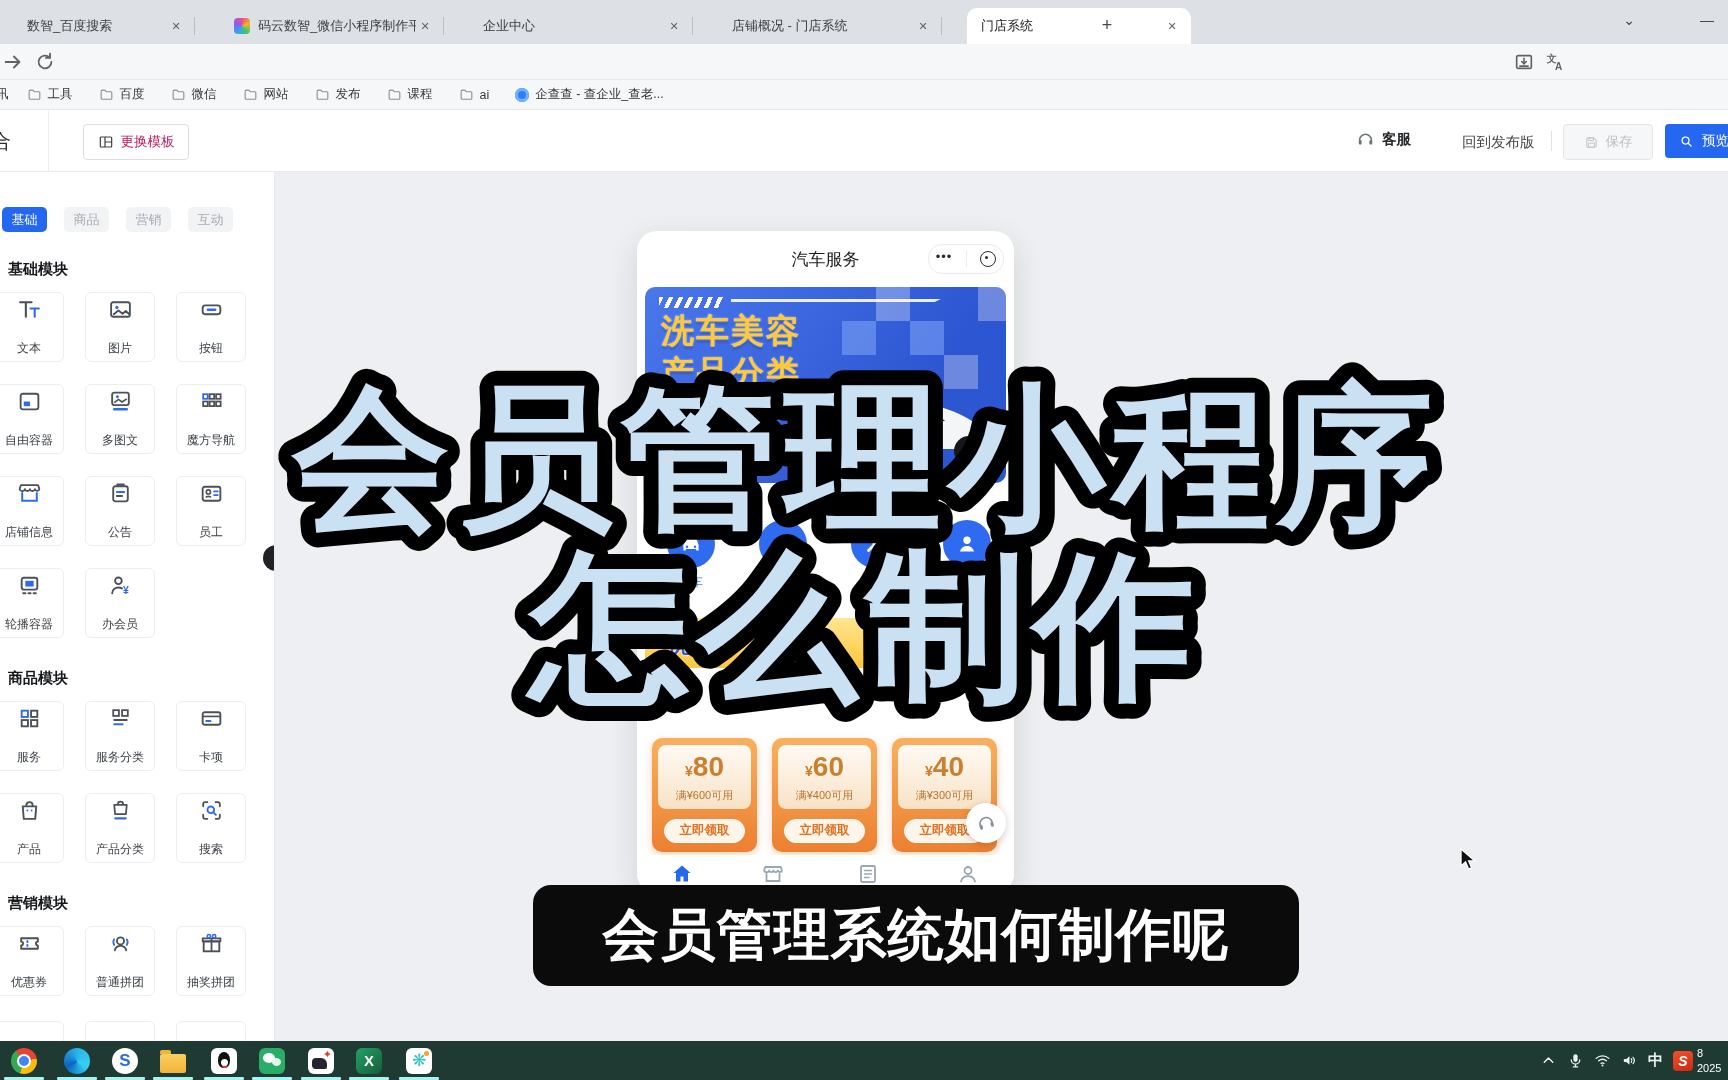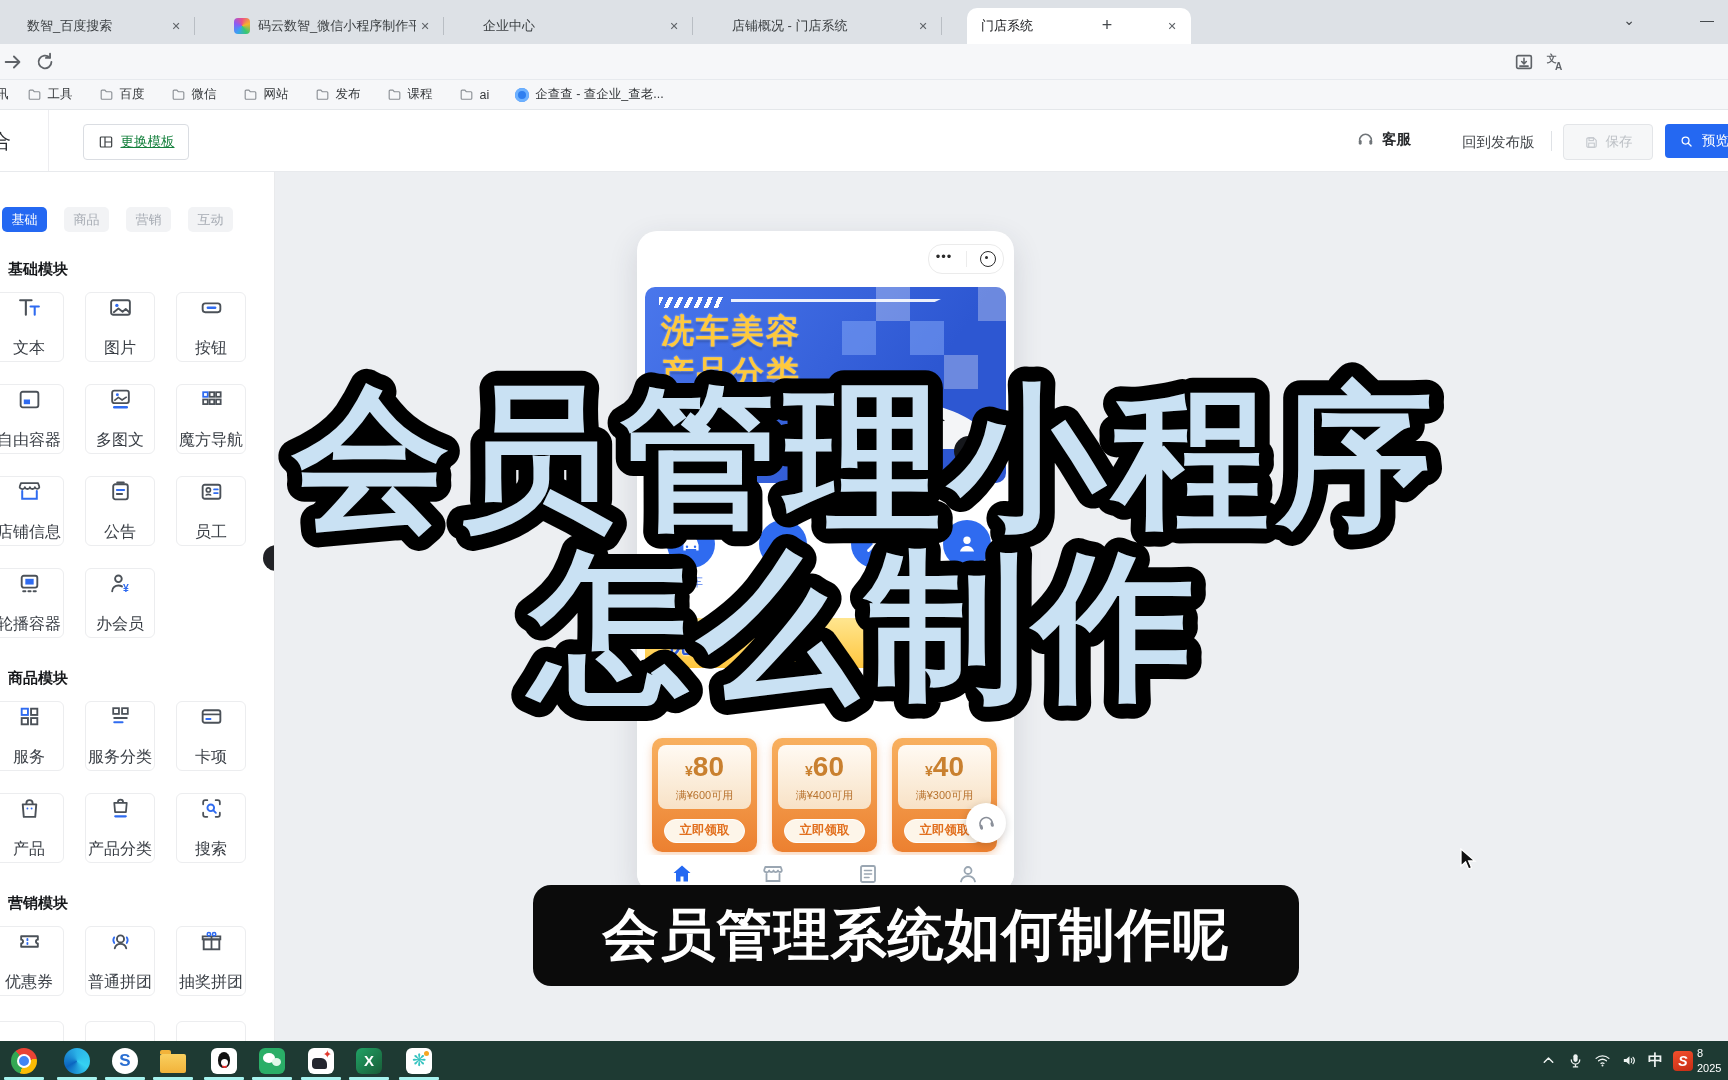--- a/index.html
+++ b/index.html
@@ -38,21 +38,21 @@
   .bm svg{width:15px;height:15px;margin-right:6px;color:#8a8f94;}
   .bm.cut{margin-left:-8px;margin-right:18px;}
   .bm-dot{width:14px;height:14px;border-radius:50%;background:#2f7ff0;margin-right:6px;
     box-shadow:inset 0 0 0 3px #6db1ff;}
 
   
   .dtoolbar{left:0;top:110px;width:1728px;height:62px;background:#fff;border-bottom:1px solid #e8eaed;box-sizing:border-box;}
   .logo-cut{position:absolute;left:-9px;top:18px;font-size:20px;color:#2a2c30;width:20px;overflow:hidden;}
   .dt-divider{position:absolute;left:48px;top:0;width:1px;height:61px;background:#ededf0;}
   .btn-template{position:absolute;left:83px;top:14px;width:104px;height:34px;border:1px solid #dadde2;border-radius:4px;
-    background:#fff;display:flex;align-items:center;justify-content:center;font-size:13.5px;color:#15803d;text-decoration:underline;}
+    background:#fff;display:flex;align-items:center;justify-content:center;font-size:13.5px;color:#be185d;}
   .btn-template svg{width:16px;height:16px;margin-right:7px;color:#3c4043;}
   .kf{position:absolute;left:1356px;top:20px;display:flex;align-items:center;font-size:14.5px;color:#26282b;font-weight:bold;}
   .kf svg{width:19px;height:19px;margin-right:7px;color:#707579;}
   .back-release{position:absolute;left:1462px;top:23px;font-size:14.5px;color:#43474b;}
   .dt-sep{position:absolute;left:1551px;top:21px;width:1px;height:20px;background:#dfe2e6;}
   .btn-save{position:absolute;left:1563px;top:14px;width:88px;height:34px;border:1px solid #e3e5e8;background:#f6f7f8;
     border-radius:4px;display:flex;align-items:center;justify-content:center;font-size:13.5px;color:#bcc0c5;}
   .btn-save svg{width:15px;height:15px;margin-right:7px;color:#c3c7cc;}
   .btn-preview{position:absolute;left:1665px;top:14px;width:96px;height:34px;background:#2468f2;border-radius:4px;
     display:flex;align-items:center;justify-content:flex-start;padding-left:14px;box-sizing:border-box;
@@ -62,21 +62,21 @@
   
   .panel{left:0;top:172px;width:275px;height:908px;background:#fff;border-right:1px solid #e9eaec;box-sizing:border-box;overflow:hidden;}
   .pill-row{position:absolute;left:2px;top:35px;display:flex;gap:17px;}
   .pill{width:45px;height:25px;line-height:25px;text-align:center;font-size:13px;border-radius:5px;background:#f2f3f5;color:#a6abb3;}
   .pill.active{background:#2468f2;color:#fff;}
   .sec-title{position:absolute;left:8px;font-size:15px;font-weight:bold;color:#17191c;}
   .mgrid{position:absolute;left:-6px;display:grid;grid-template-columns:repeat(3,70px);column-gap:21px;row-gap:22px;}
   .mcard{width:70px;height:70px;border:1px solid #ecedef;border-radius:6px;background:#fff;box-sizing:border-box;
     display:flex;flex-direction:column;align-items:center;justify-content:center;}
   .mcard svg{width:25px;height:25px;}
-  .mcard .mlabel{font-size:16px;color:#3a3f46;margin-top:18px;white-space:nowrap;}
+  .mcard .mlabel{font-size:12px;color:#3a3f46;margin-top:18px;white-space:nowrap;}
   .collapse-handle{position:absolute;left:263px;top:373px;width:26px;height:26px;border-radius:50%;background:#212226;
     color:#fff;text-align:center;line-height:24px;font-size:14px;}
 
   
   .canvas{left:275px;top:172px;width:1453px;height:908px;background:#edeff2;}
   .phone{position:absolute;left:637px;top:231px;width:377px;height:662px;background:#fff;border-radius:20px;
     box-shadow:0 10px 30px rgba(40,50,70,.14);}
   .ph-header{position:absolute;left:0;top:0;width:100%;height:54px;}
   .ph-title{position:absolute;left:0;right:0;top:17px;text-align:center;font-size:17px;color:#1c1d1f;}
   .capsule{position:absolute;right:10px;top:13px;width:74px;height:28px;border:1px solid #ebebeb;border-radius:14px;
@@ -649,20 +649,21 @@
       <div class="mcard"></div>
       <div class="mcard"></div>
     </div>
 
     <div class="collapse-handle">‹</div>
   </div>
 
   <div class="abs canvas">
     <div class="phone" style="left:362px;top:59px;">
       <div class="ph-header">
+        <div class="ph-title">汽车服务</div>
         <div class="capsule">
           <span class="dots">•••</span>
           <span class="sep"></span>
           <span class="target"></span>
         </div>
       </div>
 
       <div class="banner">
         <div class="hatch"></div>
         <div class="hline"></div>

